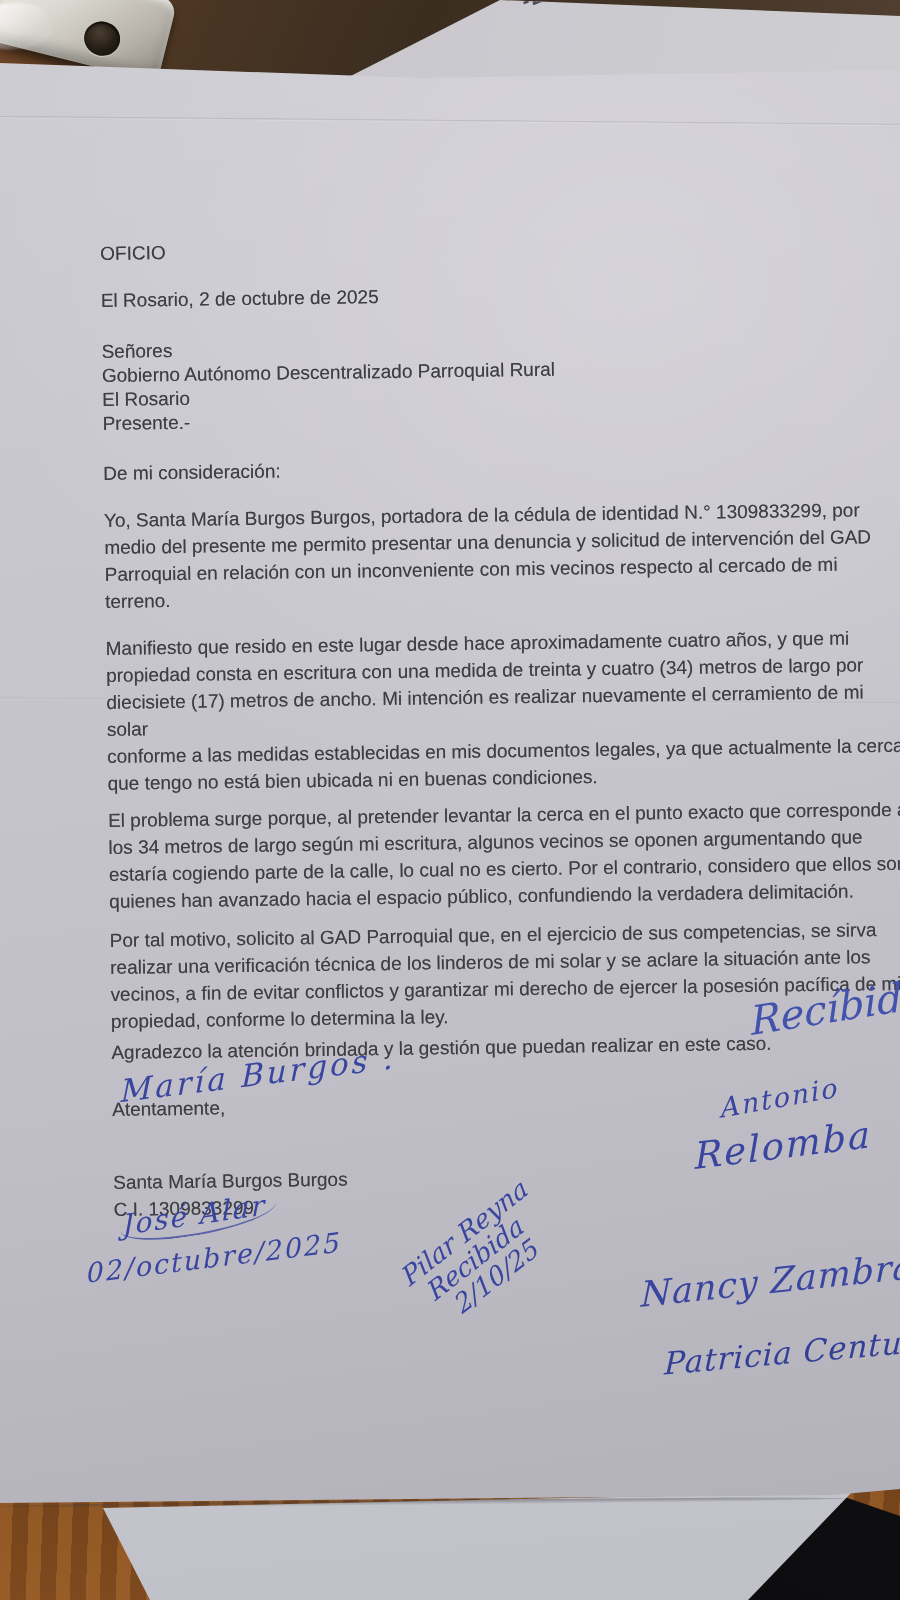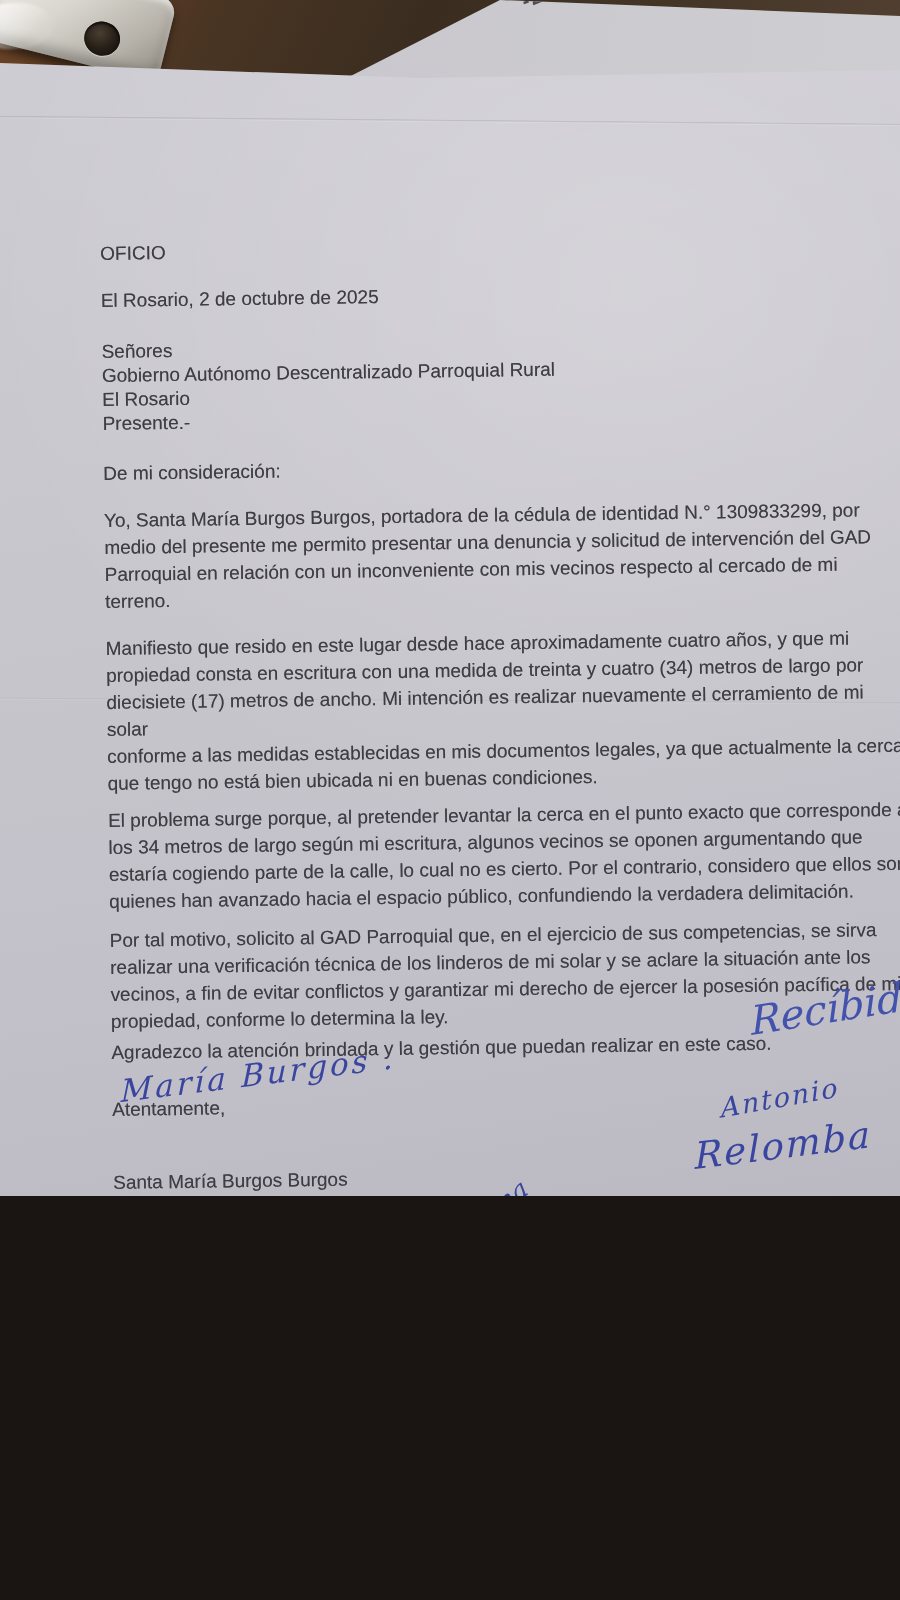--- a/index.html
+++ b/index.html
@@ -1,17 +1,17 @@
 <!DOCTYPE html>
 <html><head>
 <meta charset="utf-8">
 <style>
   html,body{margin:0;padding:0;background:#1a1512;}
   #scene{
-    position:relative;width:900px;height:1196px;overflow:hidden;
+    position:relative;width:900px;height:1600px;overflow:hidden;
     font-family:"Liberation Sans",sans-serif;background:#2c2118;
   }
   
   #board{
     position:absolute;left:0;top:0;width:900px;height:140px;z-index:1;
     background:linear-gradient(115deg,#6e4526 0%,#4a3523 22%,#3a2d20 45%,#463728 75%,#544233 100%);
   }
   #clip-wrap{position:absolute;left:-8px;top:-22px;z-index:2;transform:rotate(14deg);}
   #clip-base{
     width:178px;height:84px;border-radius:16px;

